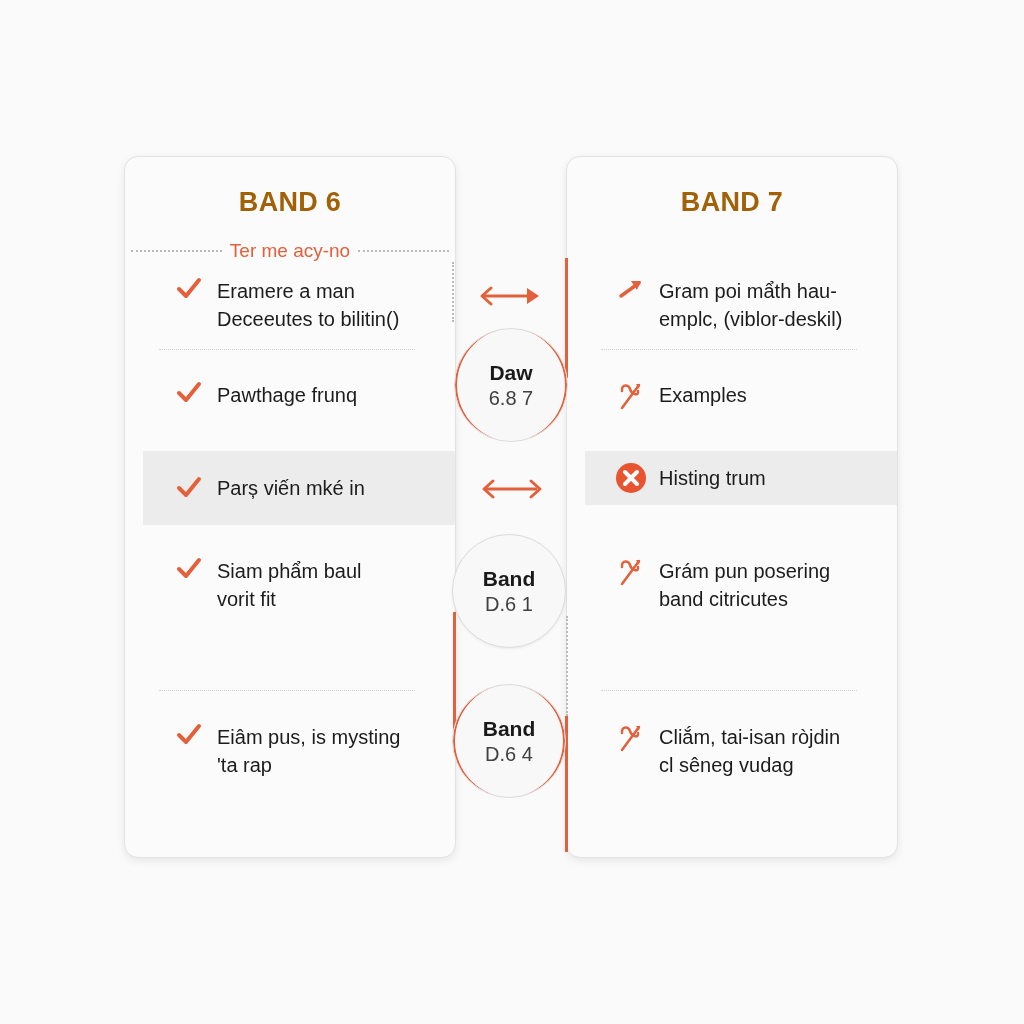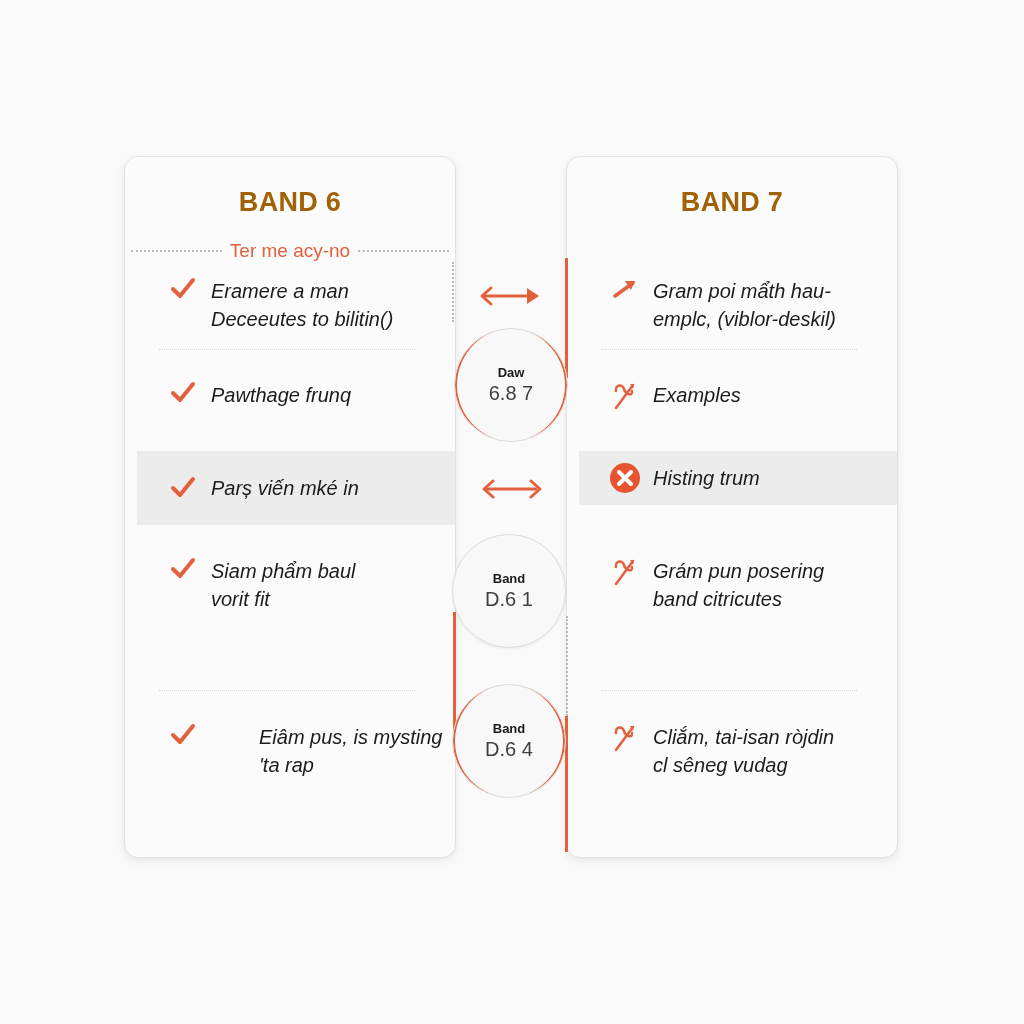--- a/index.html
+++ b/index.html
@@ -18,32 +18,32 @@
   .card-title {
     position: absolute; top: 30px; left: 0; right: 0; text-align: center;
     font-size: 27px; font-weight: bold; letter-spacing: 0.3px; color: #a16207;
   }
   .subhead {
     position: absolute; top: 83px; left: 6px; right: 6px; height: 22px;
     display: flex; align-items: center; gap: 8px;
   }
   .subhead .dots { flex: 1; border-top: 2.5px dotted #b9b9b9; height: 0; }
   .subhead .label { color: #e2603c; font-size: 19px; white-space: nowrap; }
-  .row { position: absolute; left: 12px; right: 0; display: flex; align-items: flex-start; font-style: italic; }
+  .row { position: absolute; left: 18px; right: 0; display: flex; align-items: flex-start; }
   .row.hl { background: #ececec; }
   .row .icon { width: 40px; margin-left: 26px; display: flex; justify-content: center; }
   .row .text { margin-left: 8px; font-size: 20px; line-height: 28px; color: #1c1c1c; }
   .divider { position: absolute; left: 34px; right: 40px; border-top: 1.5px dotted #d4d4d4; }
   .circle {
     position: absolute; width: 112px; height: 112px; border-radius: 50%;
     background: #f8f8f8; border: 1.5px solid #dcdcdc;
     display: flex; flex-direction: column; align-items: center; justify-content: center;
     box-shadow: 0 1px 3px rgba(0,0,0,0.06);
   }
-  .circle .c1 { font-size: 13px; font-weight: bold; color: #1a1a1a; text-align: center; }
+  .circle .c1 { font-size: 21px; font-weight: bold; color: #1a1a1a; text-align: center; }
   .circle .c2 { font-size: 20px; color: #404040; margin-top: 2px; }
   .arrow { position: absolute; }
   .vline { position: absolute; width: 2.5px; background: #e2603c; }
   .vdots { position: absolute; width: 0; border-left: 2.5px dotted #b9b9b9; }
 </style>
 </head>
 <body>
 
 <div class="card left">
   <div class="card-title">BAND 6</div>
@@ -90,21 +90,21 @@
           <path d="M3 12 L10 19 L23 3" fill="none" stroke="#e2603c" stroke-width="4" stroke-linecap="round" stroke-linejoin="round"></path>
         </svg>
     </span>
     <div class="text">
         <div>Siam phẩm baul</div>
         <div>vorit fit</div>
       </div>
   </div>
   <div class="divider" style="top:533px;"></div>
 
-  <div class="row" style="top:566px;gap:48px;">
+  <div class="row" style="top:566px;">
     <span class="icon">
       <svg width="26" height="24" viewBox="0 0 26 24">
           <path d="M3 12 L10 19 L23 3" fill="none" stroke="#e2603c" stroke-width="4" stroke-linecap="round" stroke-linejoin="round"></path>
         </svg>
     </span>
     <div class="text">
         <div>Eiâm pus, is mysting</div>
         <div>'ta rap</div>
       </div>
   </div>

